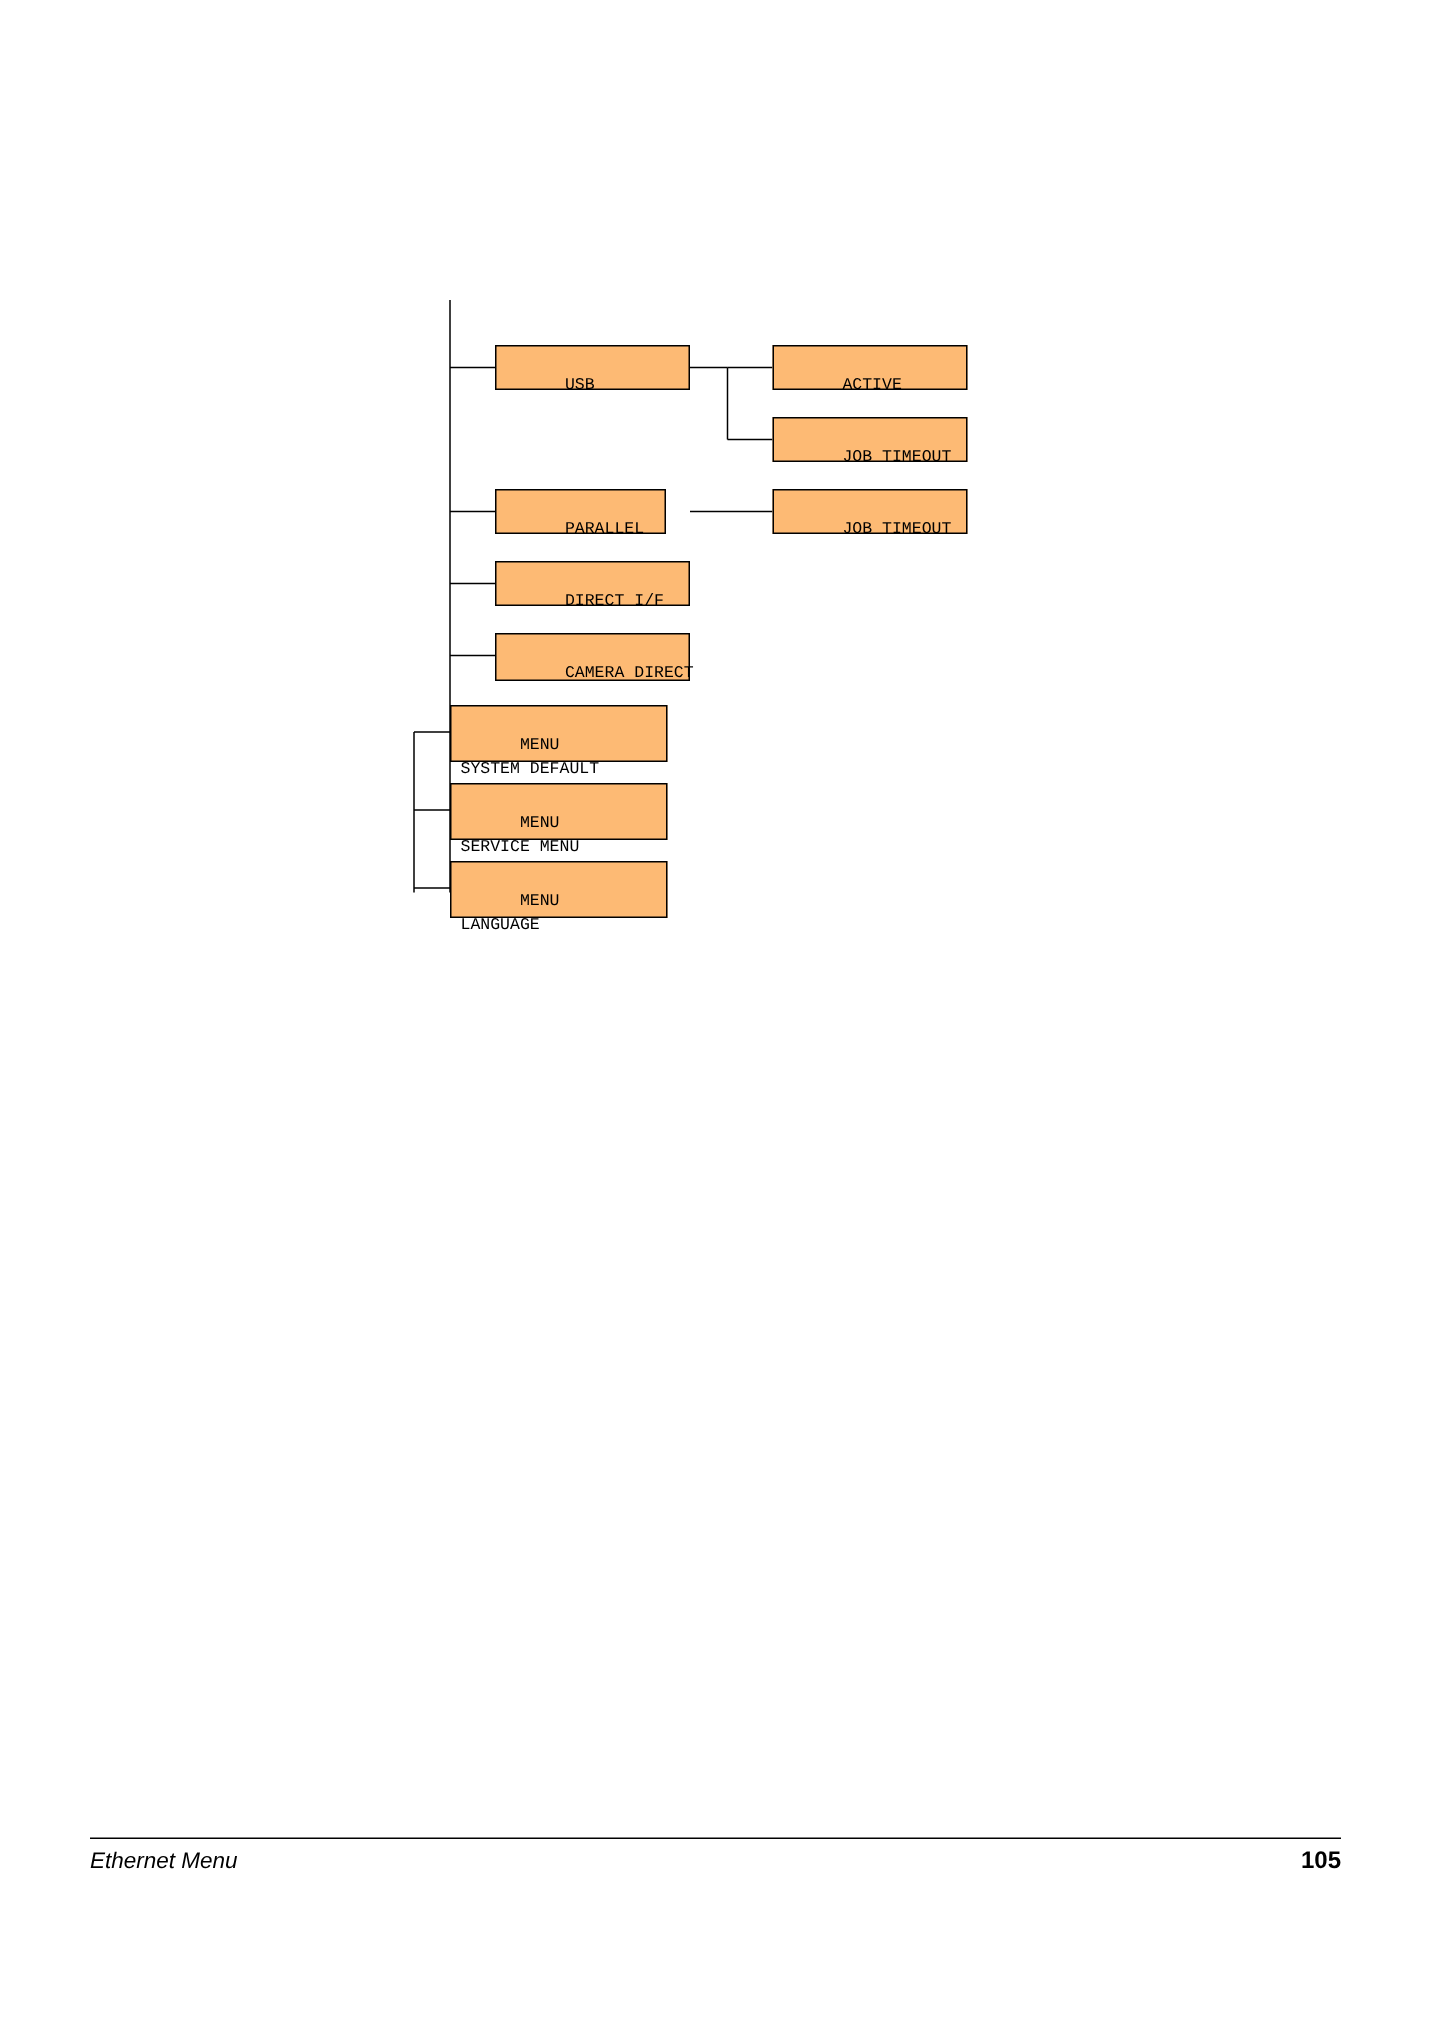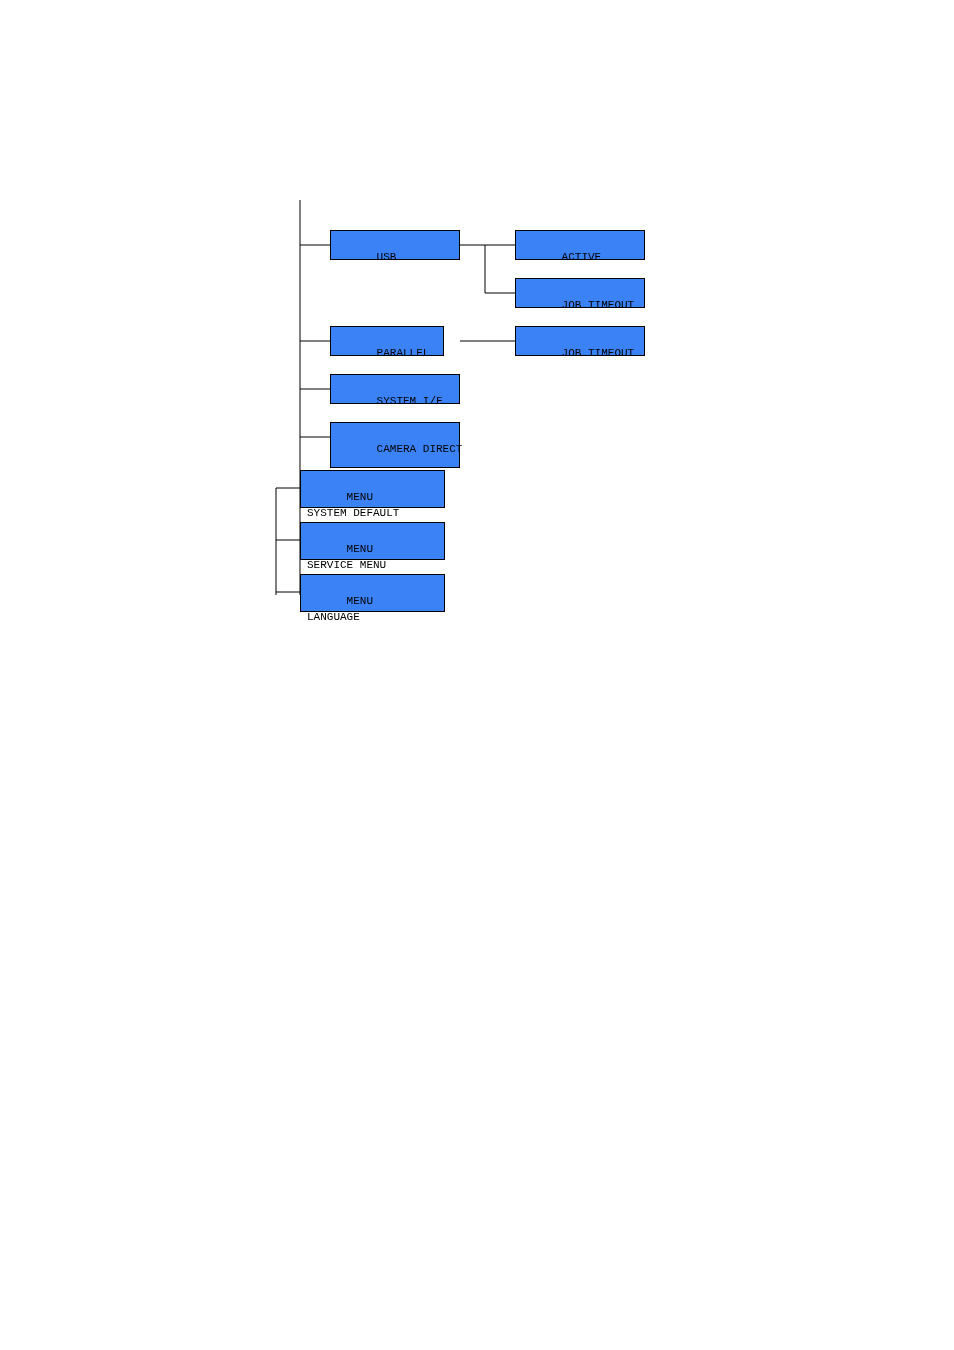--- a/index.html
+++ b/index.html
@@ -54,21 +54,21 @@
       top: 200px;
       left: 220px;
       width: 520px;
       height: 420px;
     }
 
     
     .box {
       position: absolute;
       border: 1px solid #000;
-      background: #3b82f6;
+      background: #fdba74;
       padding: 4px 6px;
       font-size: 11px;
       font-family: 'Courier New', Courier, monospace;
       white-space: pre;
       line-height: 1.4;
     }
 
     
     .diagram-svg {
       position: absolute;
@@ -130,38 +130,42 @@
 
     <div class="box" style="top:126px; left:110px; width:114px; height:30px;">
       <span>PARALLEL</span>
     </div>
 
     <div class="box" style="top:126px; left:295px; width:130px; height:30px;">
       <span>JOB TIMEOUT</span>
     </div>
 
     <div class="box" style="top:174px; left:110px; width:130px; height:30px;">
-      <span>SYSTEM I/F</span>
+      <span>DIRECT I/F</span>
     </div>
 
-    <div class="box" style="top:222px; left:110px; width:130px; height:46px;">
+    <div class="box" style="top:222px; left:110px; width:130px; height:32px;">
       <span>CAMERA DIRECT</span>
     </div>
 
     <div class="box" style="top:270px; left:80px; width:145px; height:38px;">
       <span>MENU
 SYSTEM DEFAULT</span>
     </div>
 
     <div class="box" style="top:322px; left:80px; width:145px; height:38px;">
       <span>MENU
 SERVICE MENU</span>
     </div>
 
     <div class="box" style="top:374px; left:80px; width:145px; height:38px;">
       <span>MENU
 LANGUAGE</span>
     </div>
 
   </div>
 
+  <div class="footer">
+    <span class="footer-title">Ethernet Menu</span>
+    <span class="footer-page">105</span>
+  </div>
 
 </div>
 
 </body></html>

